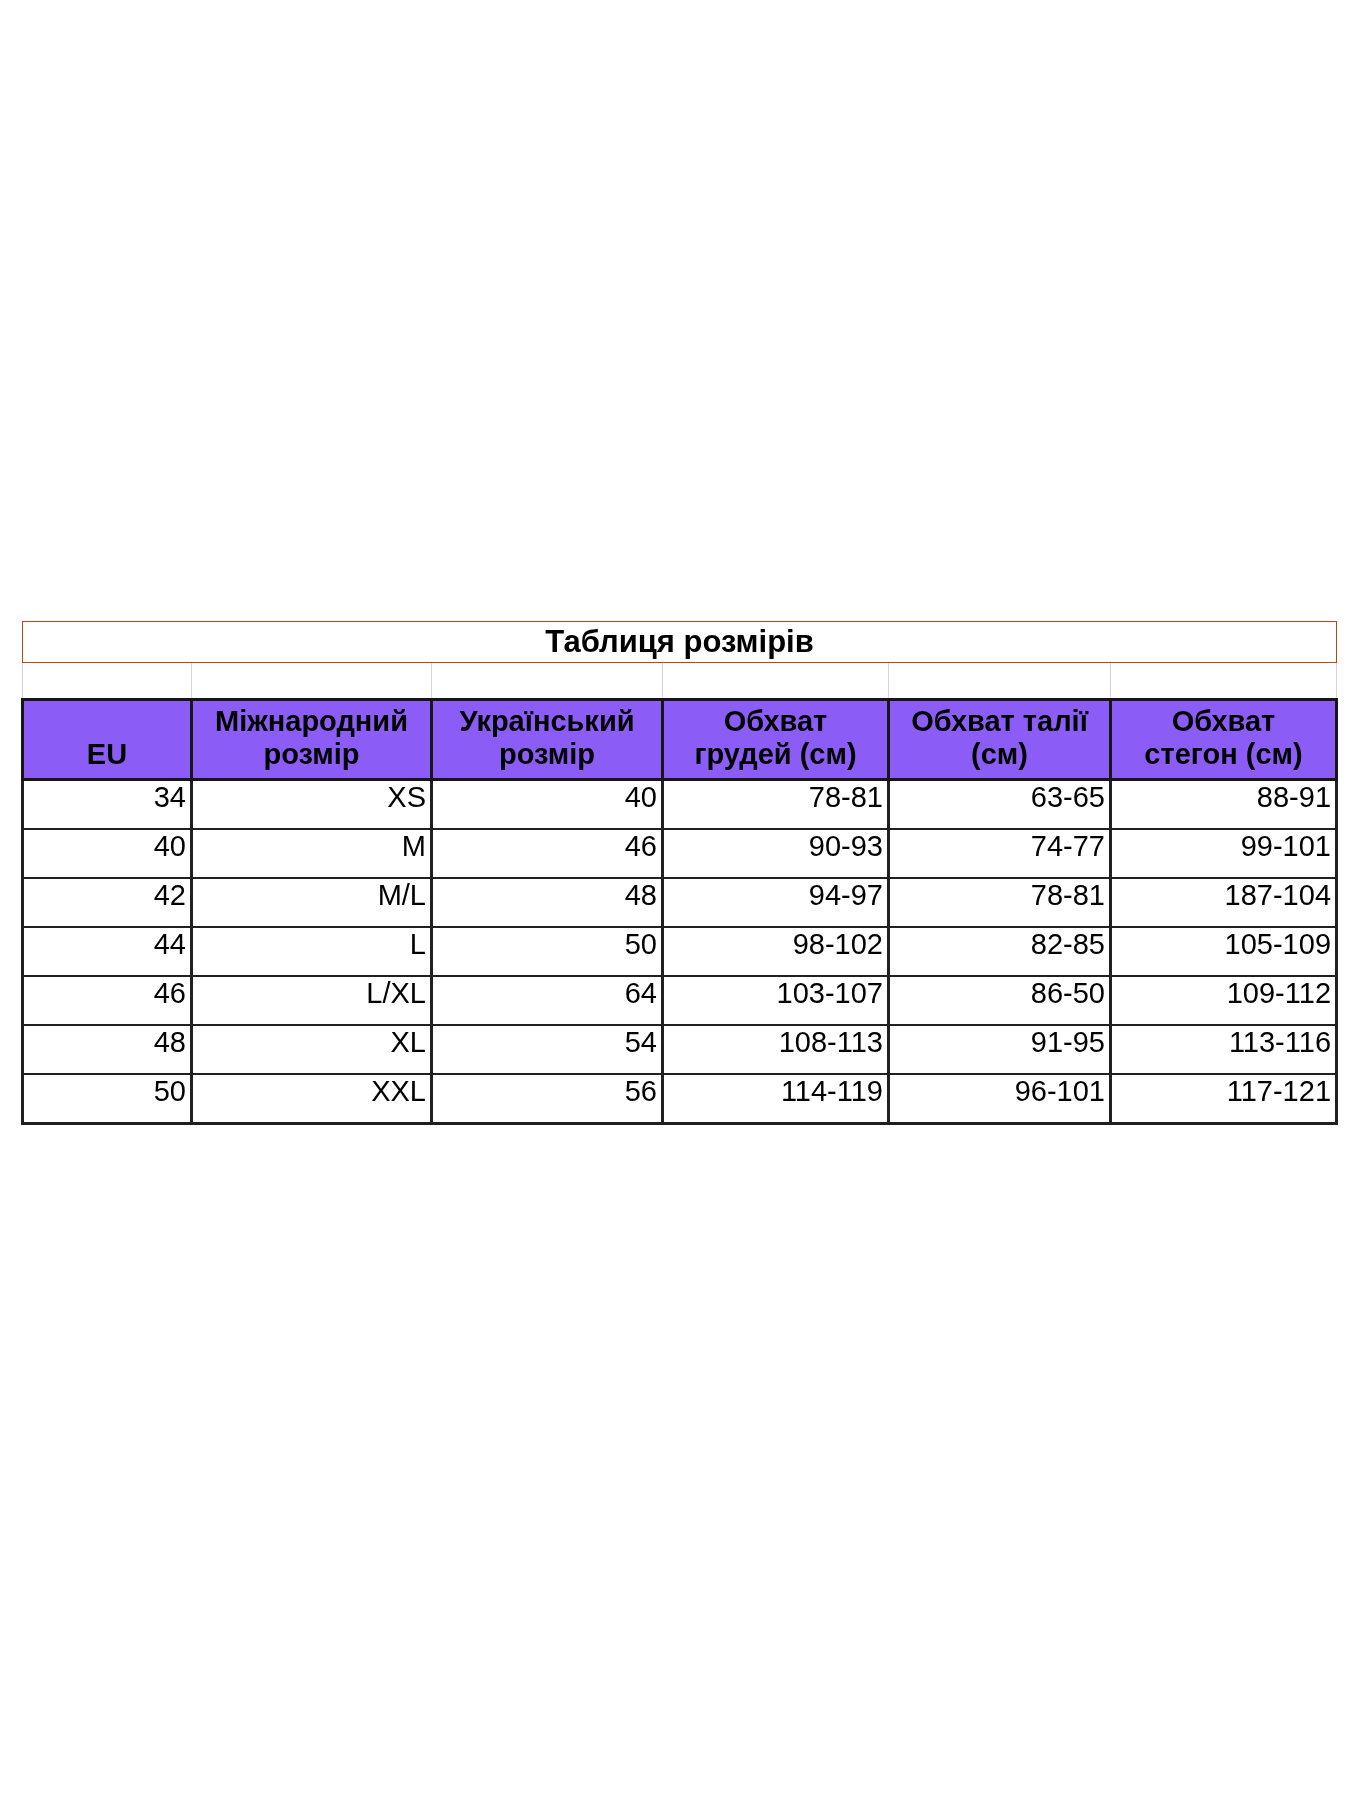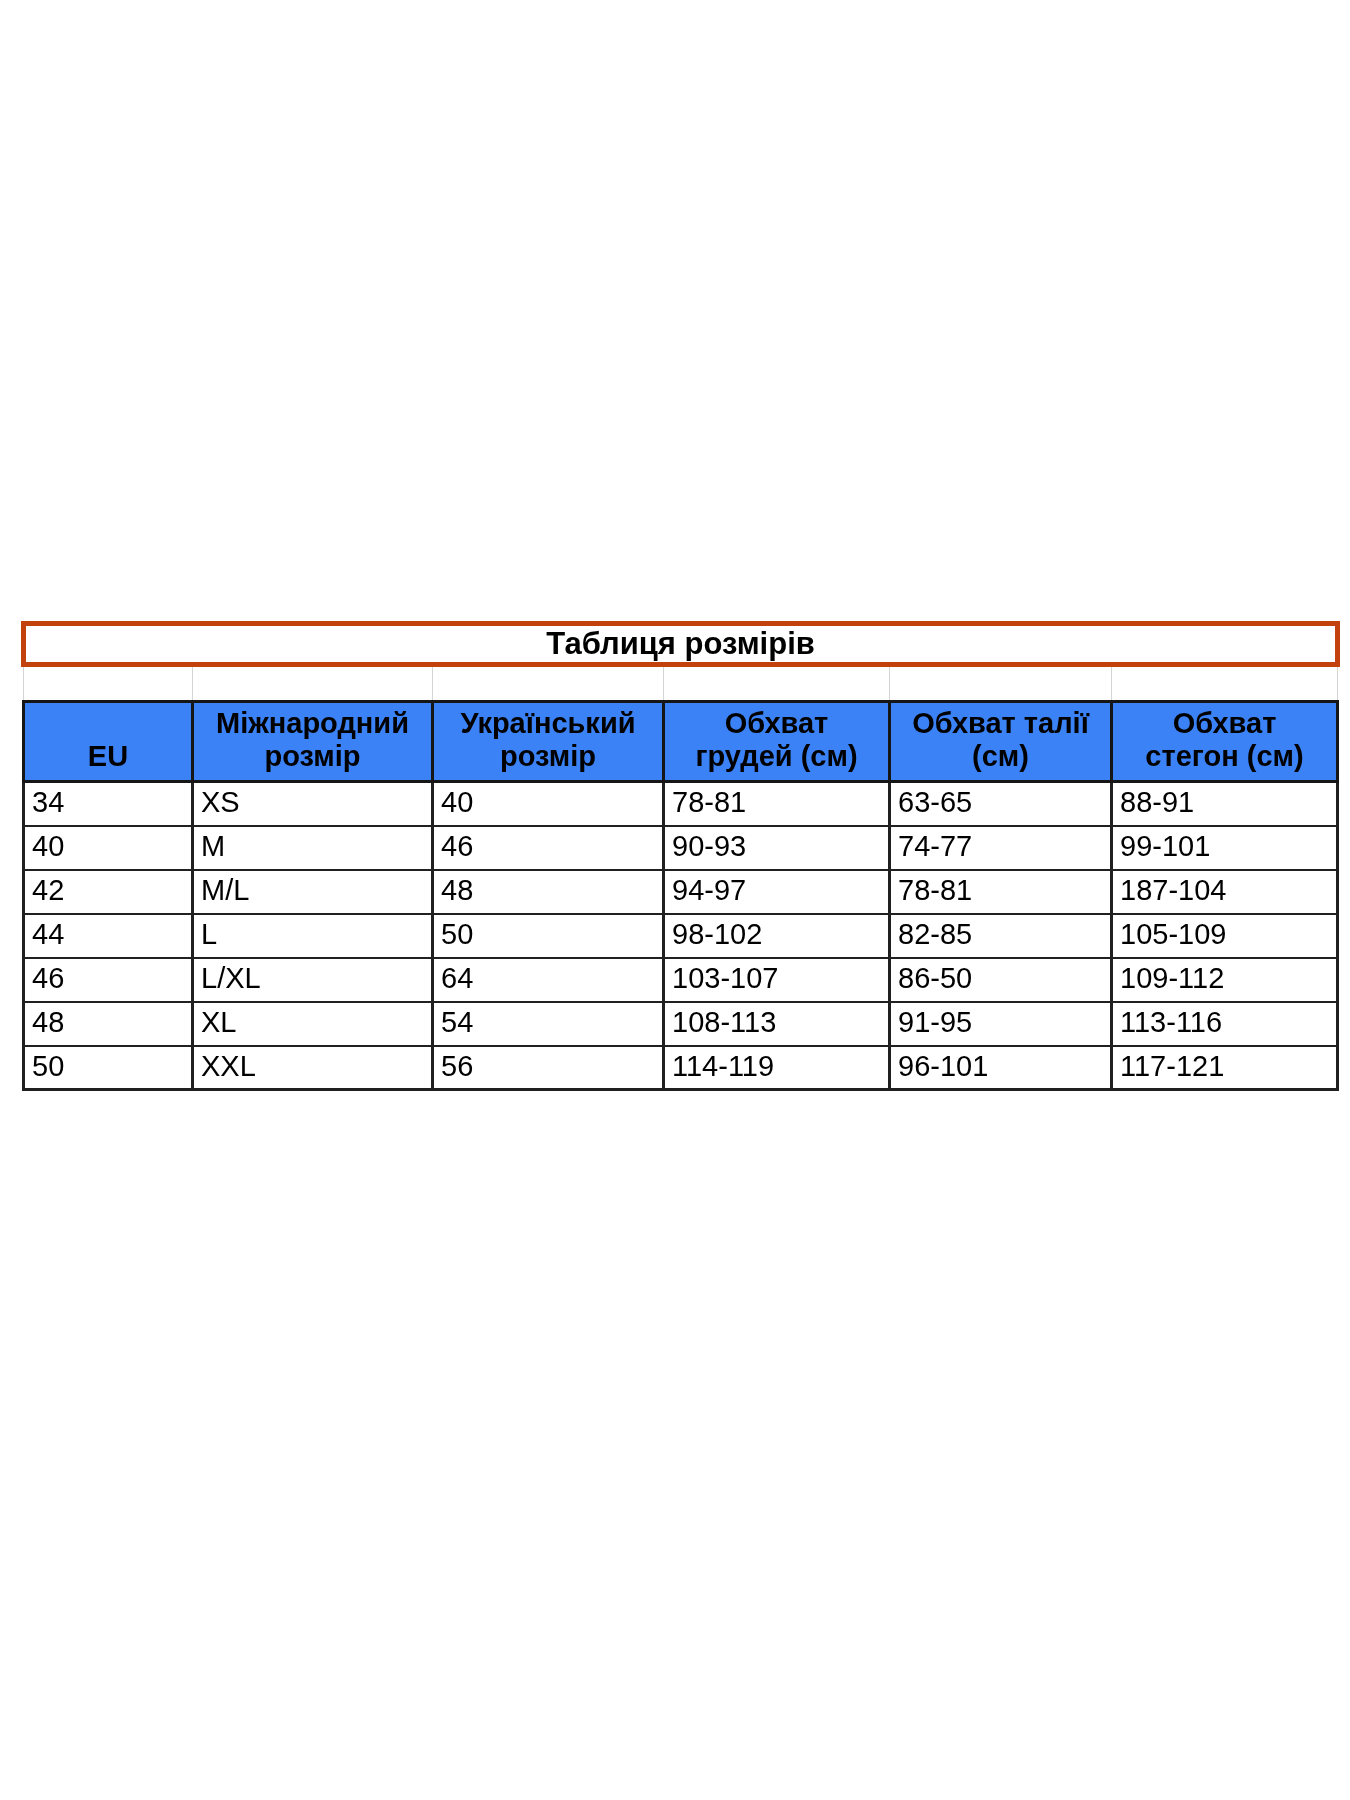--- a/index.html
+++ b/index.html
@@ -21,56 +21,56 @@
     width: 1314px;
   }
   table.size-table {
     width: 1314px;
     table-layout: fixed;
     border-collapse: collapse;
   }
   
   tr.title-row { height: 41px; }
   td.title-cell {
-    border: 5px solid #c2410c;
+    border: 1px solid #c2410c;
     text-align: center;
     vertical-align: middle;
     font-size: 31px;
     font-weight: bold;
     padding: 0;
   }
   
   tr.spacer-row { height: 37px; }
   td.spacer-cell {
     border: 1px solid #d4d4d4;
     padding: 0;
   }
   
   tr.header-row { height: 80px; }
   th.header-cell {
     border: 3px solid #161616;
-    background: #3b82f6;
+    background: #8b5cf6;
     font-size: 29px;
     font-weight: bold;
     line-height: 33px;
     text-align: center;
     vertical-align: bottom;
     padding: 0 4px 7px 4px;
     white-space: pre-line;
   }
   
   tr.data-row { height: 44px; }
   td.data-cell {
     border: 2px solid #202020;
     border-left-width: 3px;
     border-right-width: 3px;
     font-size: 29px;
-    text-align: left;
+    text-align: right;
     vertical-align: middle;
-    padding: 0 4px 2px 7px;
+    padding: 0 4px 14px 7px;
     white-space: nowrap;
     overflow: hidden;
     margin-left: 46px;
   }
   tr.data-row:last-child td.data-cell { border-bottom-width: 3px; }
   tr.data-row:first-child td.data-cell { border-top-width: 3px; }
 </style>
 </head>
 <body>
 

